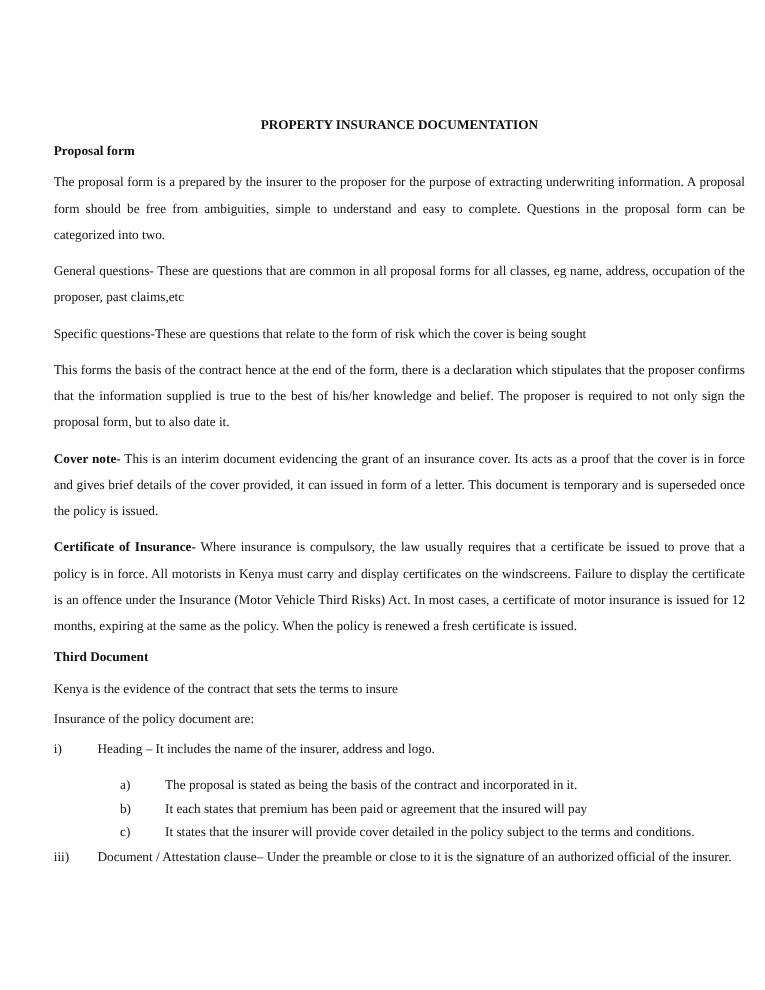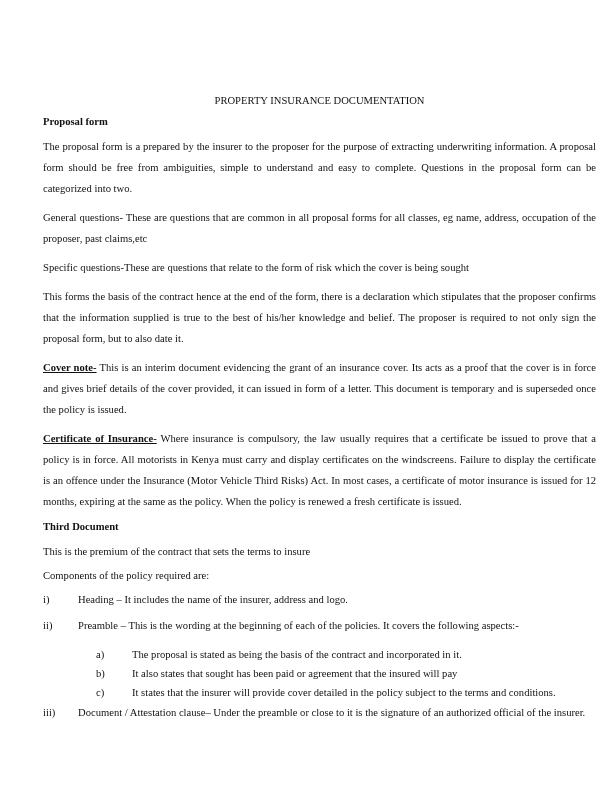--- a/index.html
+++ b/index.html
@@ -2,25 +2,25 @@
 <html><head>
 <meta charset="utf-8">
 <style>
   html, body { margin: 0; padding: 0; background: #ffffff; }
   body {
     width: 612px; height: 792px; position: relative; overflow: hidden;
     font-family: "Liberation Serif", "DejaVu Serif", serif;
     color: #111111; font-size: 10.6px;
   }
   .page { position: absolute; left: 43px; top: 94px; width: 553px; }
-  .title { text-align: center; font-weight: normal; font-size: 10.6px; margin: 0 0 7px 0; line-height: 14px; }
+  .title { text-align: center; font-weight: bold; font-size: 10.6px; margin: 0 0 7px 0; line-height: 14px; }
   .heading { font-weight: bold; margin: 0 0 7px 0; line-height: 14px; }
   p { margin: 0 0 8px 0; line-height: 21px; text-align: justify; text-align-last: left; }
   p.single { line-height: 21px; margin-bottom: 3px; }
-  .lead { font-weight: bold; text-decoration: underline; }
+  .lead { font-weight: bold; }
   .item { display: flex; line-height: 21px; margin-bottom: 5px; }
   .item .num { width: 35px; flex: none; }
   .item .txt { flex: 1; text-align: justify; text-align-last: left; font-family: Liberation Serif, serif; }
   .sub { display: flex; line-height: 19px; margin-left: 53px; margin-bottom: 0; }
   .sub .num { width: 36px; flex: none; }
   .sub .txt { flex: 1; }
   .gap { height: 4px; }
 </style>
 </head>
 <body>
@@ -32,40 +32,36 @@
   <p>The proposal form is a prepared by the insurer to the proposer for the purpose of extracting underwriting information. A proposal form should be free from ambiguities, simple to understand and easy to complete. Questions in the proposal form can be categorized into two.</p>
   <p>General questions- These are questions that are common in all proposal forms for all classes, eg name, address, occupation of the proposer, past claims,etc</p>
   <p>Specific questions-These are questions that relate to the form of risk which the cover is being sought</p>
   <p>This forms the basis of the contract hence at the end of the form, there is a declaration which  stipulates that the proposer confirms that the information supplied is true to the best of his/her knowledge and belief. The proposer is required to not only sign the proposal form, but to also date it.</p>
 
   <p><span class="lead">Cover note-</span><span> This is an interim document evidencing the grant of an insurance cover. Its acts as a proof that the cover is in force and gives brief details of the cover provided, it can issued in form of a letter.  This document is temporary and is superseded once the policy is issued.</span></p>
 
   <p><span class="lead">Certificate of Insurance-</span><span> Where insurance is compulsory, the law usually requires that a certificate be issued to prove that a policy is in force. All motorists in Kenya must carry and display certificates on the windscreens. Failure to display the certificate is an offence under the Insurance (Motor Vehicle Third Risks) Act. In most cases, a certificate of motor insurance is issued for 12 months, expiring at the same as the policy. When the policy is renewed a fresh certificate is issued.</span></p>
 
   <div class="heading">Third Document</div>
-  <p class="single">This is the premium of the contract that sets the terms to insure</p>
-  <p class="single">Components of the policy required are:</p>
+  <p class="single">Kenya is the evidence of the contract that sets the terms to insure</p>
+  <p class="single">Insurance of the policy document are:</p>
 
   <div class="item">
     <span class="num">i)</span>
     <span class="txt">Heading – It includes the name of the insurer, address and logo.</span>
-  </div>
-  <div class="item">
-    <span class="num">ii)</span>
-    <span class="txt">Preamble – This is the wording at the beginning of each of the policies. It covers the following aspects:-</span>
   </div>
 
   <div class="gap"></div>
   <div class="sub">
     <span class="num">a)</span>
     <span class="txt">The proposal is stated as being the basis of the contract and incorporated in it.</span>
   </div>
   <div class="sub">
     <span class="num">b)</span>
-    <span class="txt">It also states that sought has been paid or agreement that the insured will pay</span>
+    <span class="txt">It each states that premium has been paid or agreement that the insured will pay</span>
   </div>
   <div class="sub">
     <span class="num">c)</span>
     <span class="txt">It states that the insurer will provide cover detailed in the policy subject to the terms and conditions.</span>
   </div>
 
   <div class="item">
     <span class="num">iii)</span>
     <span class="txt">Document / Attestation clause– Under the preamble or close to it is the signature of an authorized official of the insurer.</span>
   </div>

